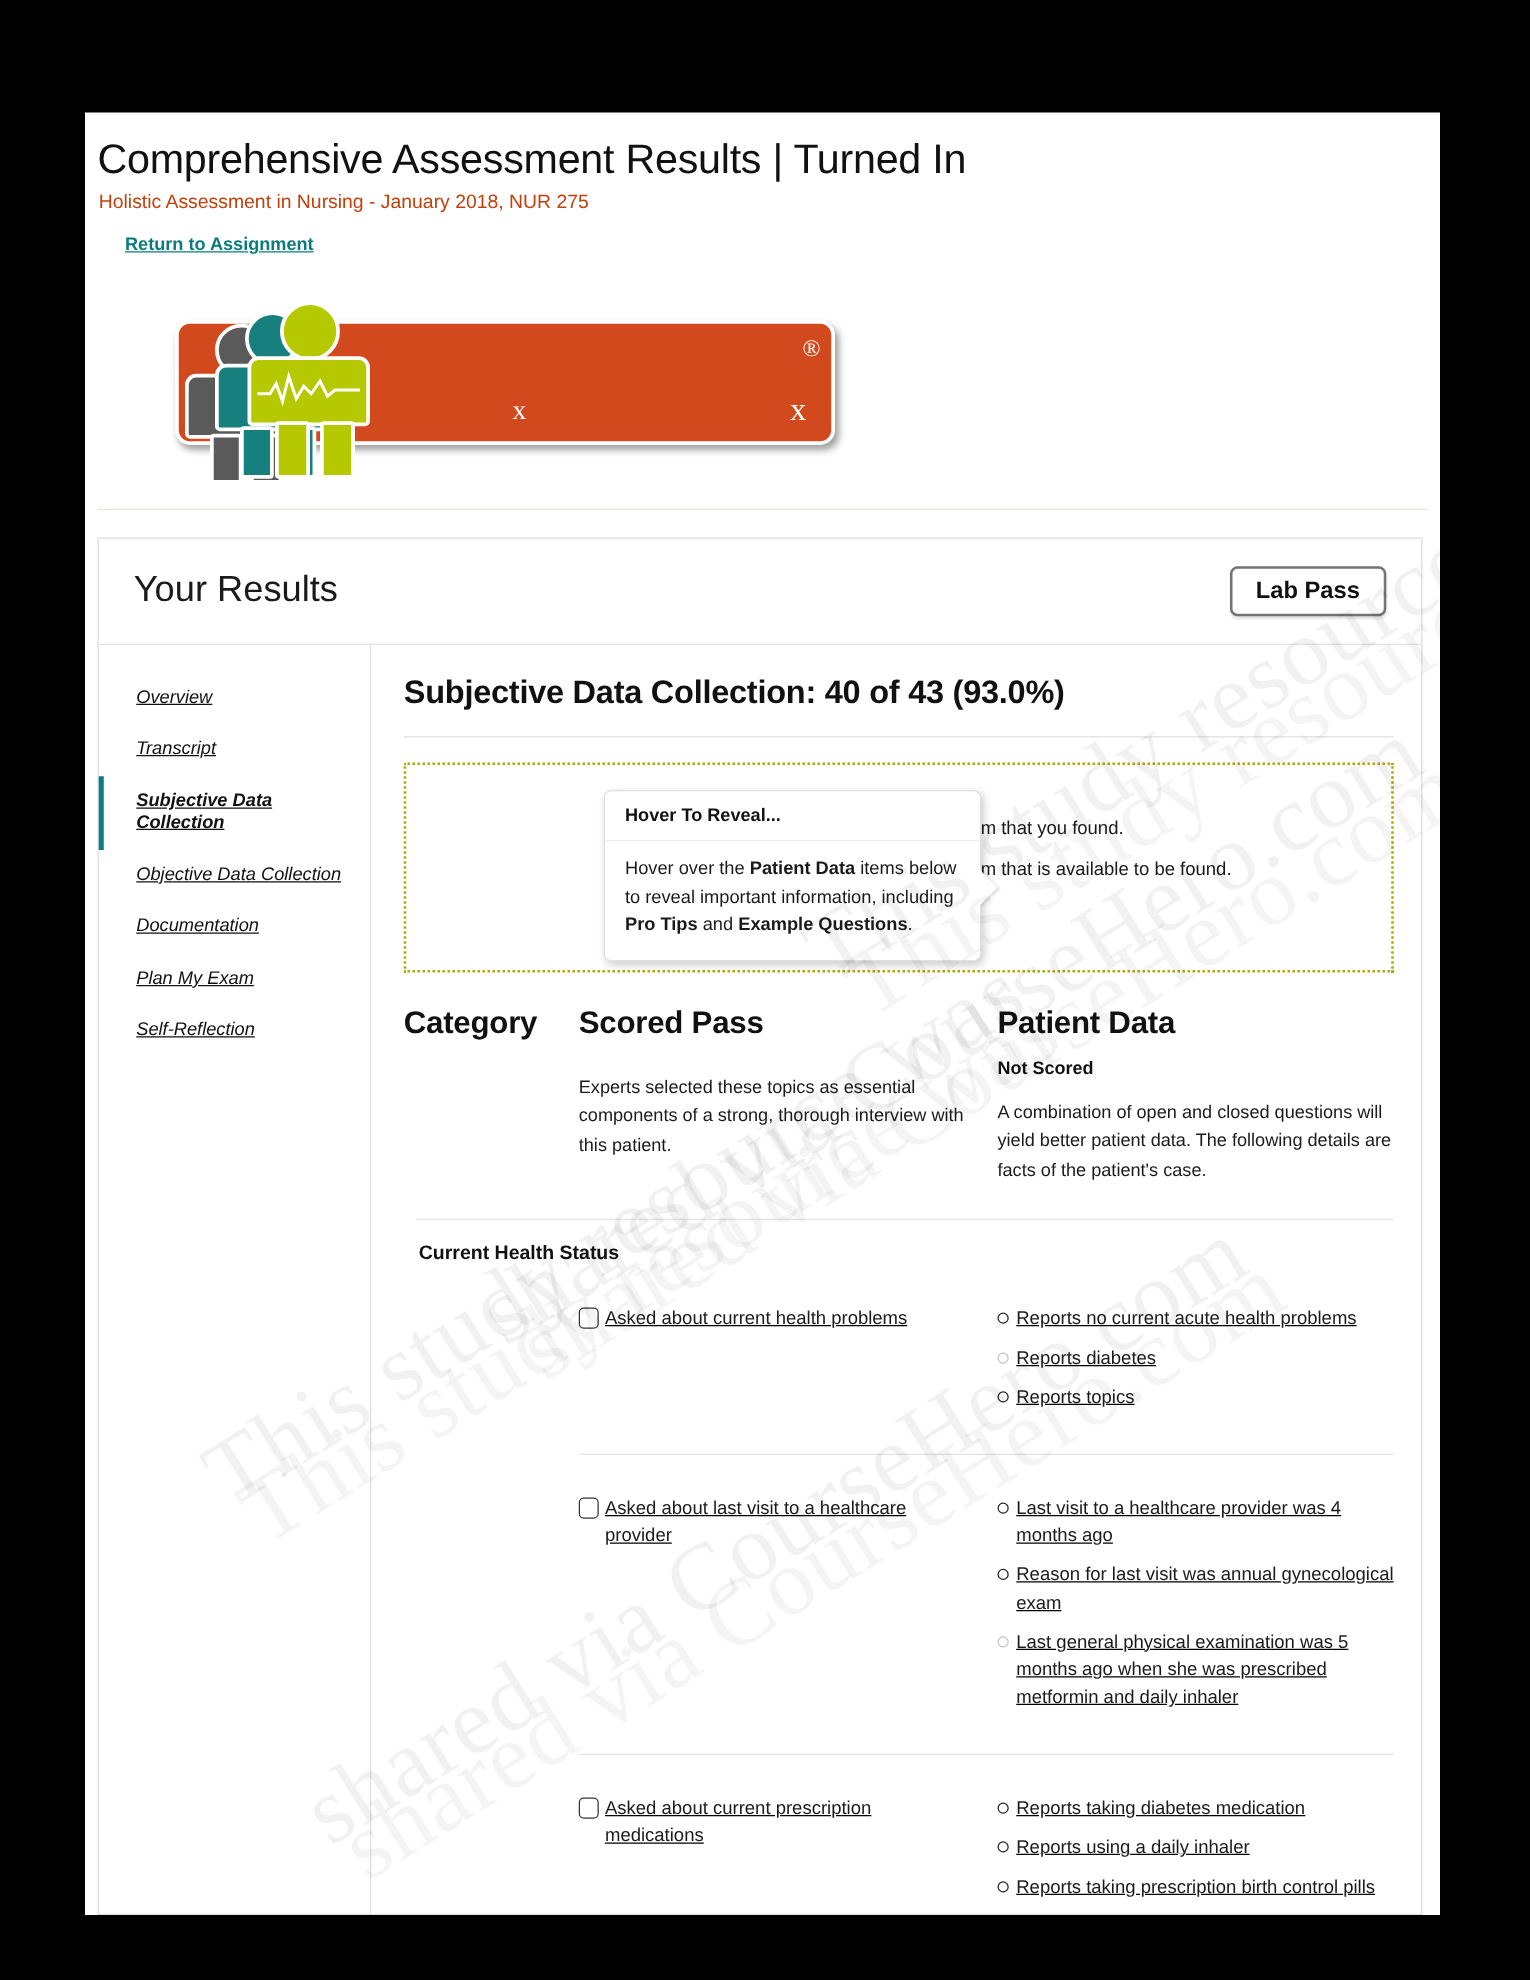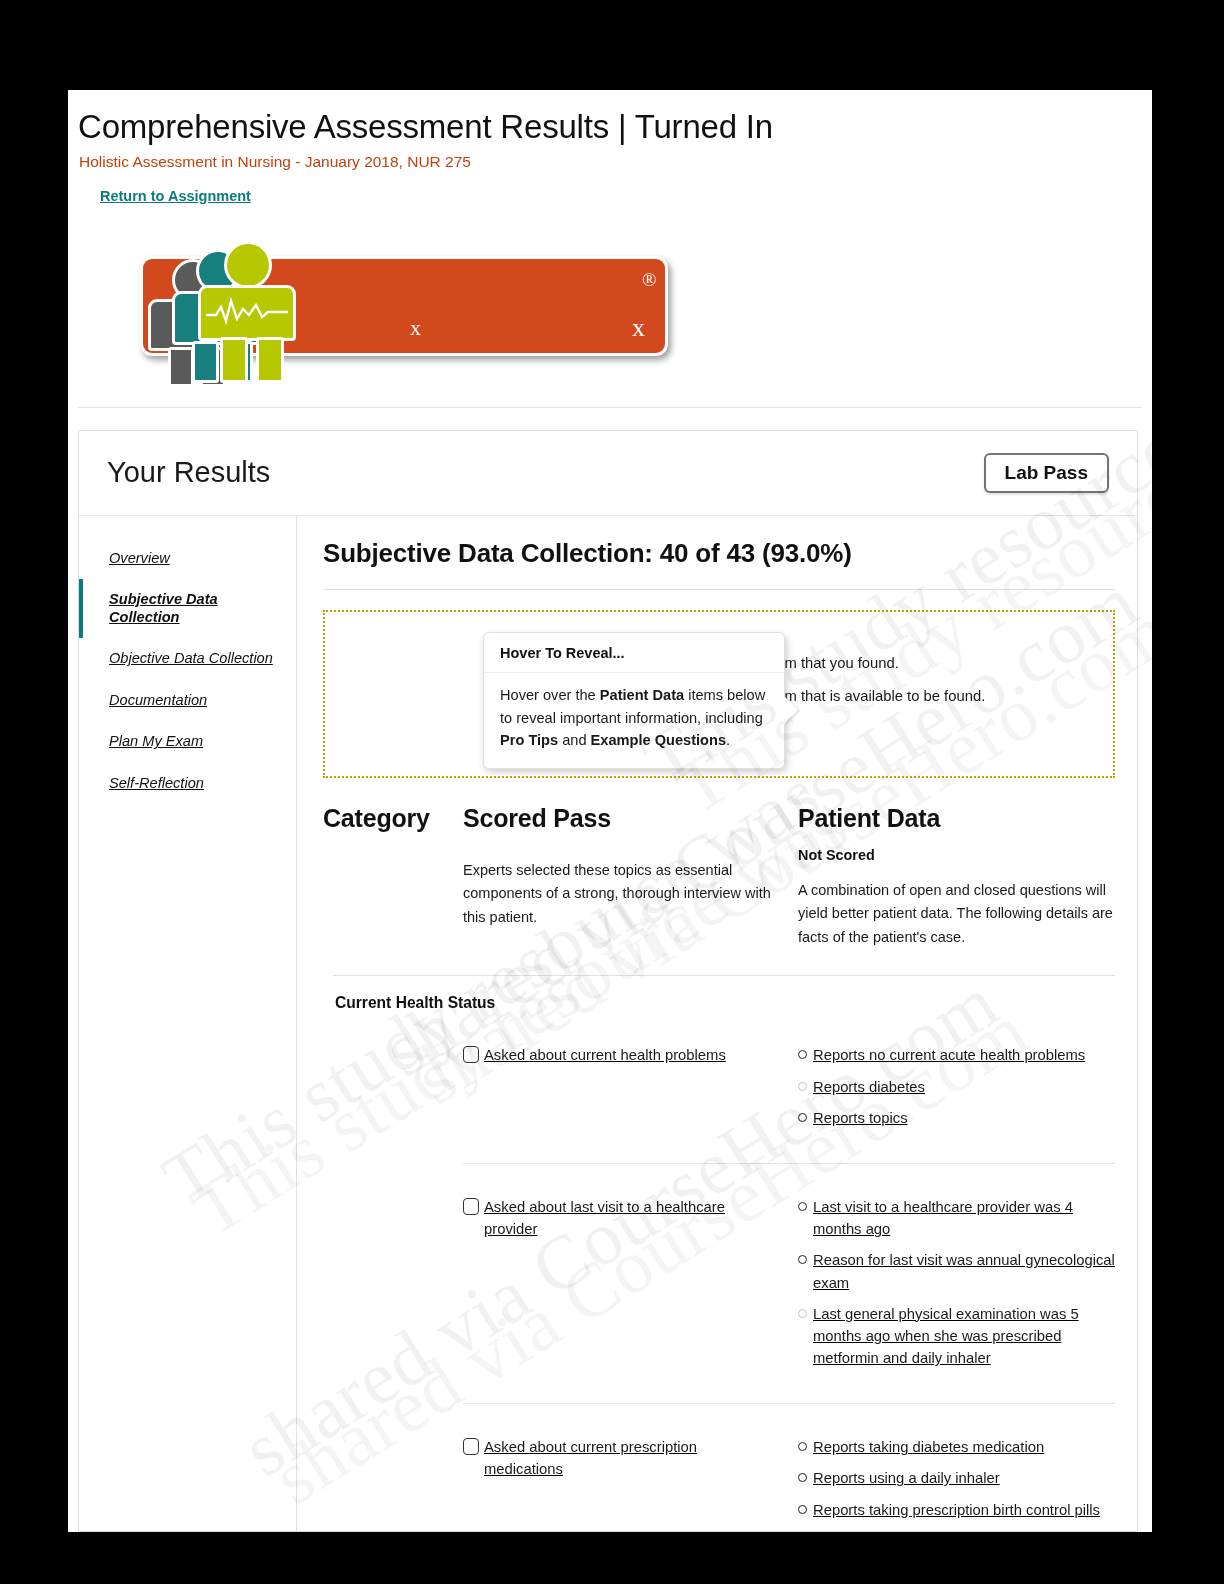--- a/index.html
+++ b/index.html
@@ -268,20 +268,21 @@
 
     <div class="results-head">
       <h2>Your Results</h2>
       <button class="labpass">Lab Pass</button>
     </div>
 
     <div class="body-row">
 
       <div class="sidebar">
         <div class="nav-item">Overview</div>
+        <div class="nav-item">Transcript</div>
         <div class="nav-item active">Subjective Data Collection</div>
         <div class="nav-item">Objective Data Collection</div>
         <div class="nav-item">Documentation</div>
         <div class="nav-item">Plan My Exam</div>
         <div class="nav-item">Self-Reflection</div>
       </div>
 
       <div class="main">
 
         <h3>Subjective Data Collection: 40 of 43 (93.0%)</h3>

